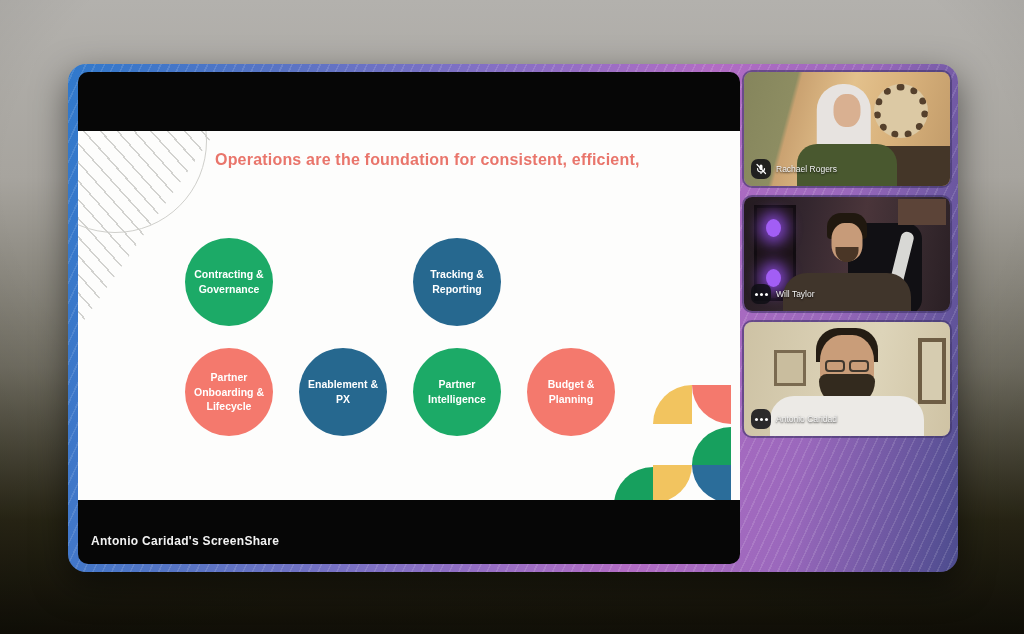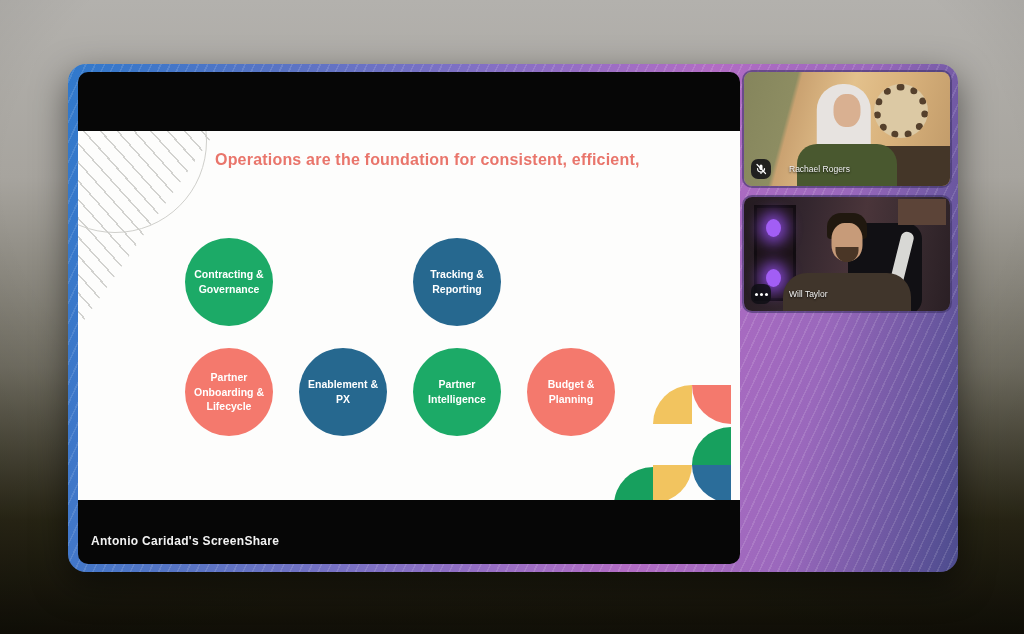--- a/index.html
+++ b/index.html
@@ -63,21 +63,21 @@
 
   .share-label { position:absolute; left:13px; bottom:16px; color:#f2f2f2;
     font-size:12px; font-weight:700; letter-spacing:0.3px; }
 
   
   .tiles { position:absolute; left:674px; top:6px; width:210px; display:flex;
     flex-direction:column; gap:7px; }
   .tile { position:relative; height:118px; border-radius:10px; overflow:hidden;
     border:2px solid rgba(62,52,104,0.6); }
   .badge-row { position:absolute; left:7px; bottom:7px; display:flex; align-items:center;
-    gap:18px; z-index:5;margin-top:19px; }
+    gap:5px; z-index:5;margin-top:19px; }
   .badge-icon { width:20px; height:20px; background:rgba(14,14,20,0.85); border-radius:7px;
     display:flex; align-items:center; justify-content:center; }
   .p-name { font-size:8.5px; color:#f2f2f2; text-shadow:0 1px 2px rgba(0,0,0,0.85); }
   .dots { position:relative; width:3px; height:3px; border-radius:50%; background:#fff;
     box-shadow:-5px 0 0 #fff, 5px 0 0 #fff; }
 
   
   .person { position:absolute; inset:0; }
   .hair,.face,.shirt,.beard { position:absolute; left:50%; }
 
@@ -240,16 +240,38 @@
           <div class="shirt"></div>
         </div>
         <div class="badge-row">
           <div class="badge-icon">
               <div class="dots"></div>
             </div>
           <span class="p-name">Will Taylor</span>
         </div>
       </div>
 
+      <div class="tile t4">
+        <div class="scene4">
+          <div class="frame-r"></div>
+          <div class="frame-l"></div>
+        </div>
+        <div class="person">
+          <div class="hair"></div>
+          <div class="face"></div>
+          <div class="glasses">
+              <i></i>
+              <i></i>
+            </div>
+          <div class="beard"></div>
+          <div class="shirt"></div>
+        </div>
+        <div class="badge-row">
+          <div class="badge-icon">
+              <div class="dots"></div>
+            </div>
+          <span class="p-name">Antonio Caridad</span>
+        </div>
+      </div>
 
     </div>
   </div>
 </div>
 
 </body></html>

